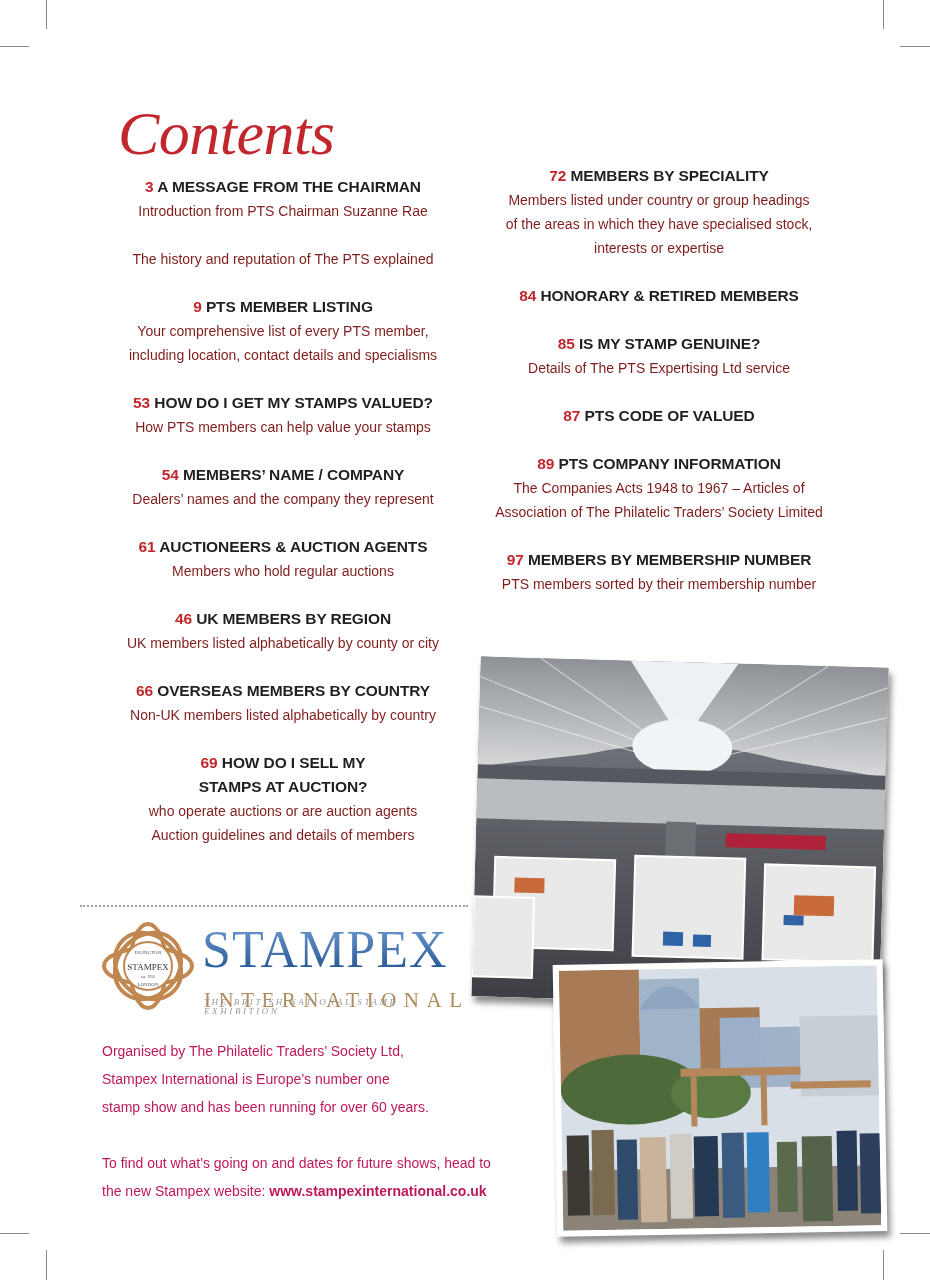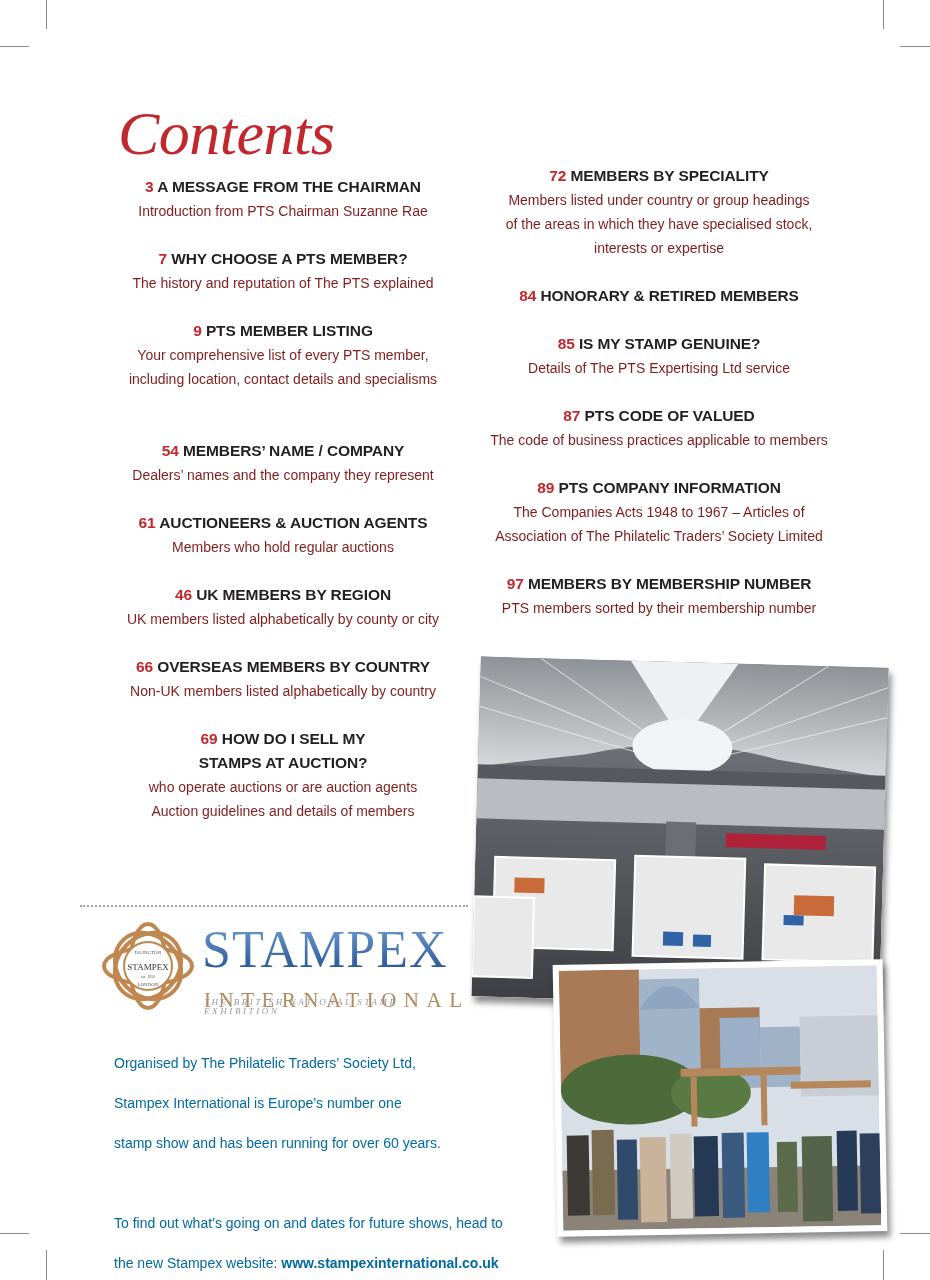--- a/index.html
+++ b/index.html
@@ -44,22 +44,22 @@
       font-family: "Liberation Serif", serif; font-size: 21px; letter-spacing: 7.5px;
       color: #b08a5a; line-height: 1; margin-top: 16px;
     }
     .logo-tag {
       position: absolute; left: 104px; top: 78px;
       font-family: "Liberation Serif", serif; font-style: italic;
       font-size: 9px; letter-spacing: 2.6px; color: #9a9a9a; line-height: 1;
     }
     .about { position: absolute; left: 98px; top: 1035px; width: 440px; }
     .about p {
-      margin: 16px; font-family: "Liberation Sans", sans-serif; font-size: 14px;
-      line-height: 24px; color: #0369a1;
+      margin: 4px; font-family: "Liberation Sans", sans-serif; font-size: 14px;
+      line-height: 24px; color: #be185d;
     }
     .about .gap { height: 24px; }
     .url { font-weight: bold; }
     .photo {
       position: absolute; background: #fff; box-shadow: 3px 6px 6px rgba(0,0,0,0.45);
       overflow: hidden;
     }
     .photo-hall {
       left: 476px; top: 662px; width: 408px; height: 340px;
       transform: rotate(1.6deg); transform-origin: center;
@@ -85,30 +85,33 @@
 
 <h1 class="title">Contents</h1>
 
 <div class="col col-left">
   <div class="entry">
     <div class="entry-head"><span class="entry-num">3</span> <span>A MESSAGE FROM THE CHAIRMAN</span></div>
     <div class="entry-desc">Introduction from PTS Chairman Suzanne Rae</div>
   </div>
   <div style="height:24px"></div>
   <div class="entry">
-    <div class="entry-head"><span class="entry-num">7</span> <span>WHY CHOOSE A PTS MEMBER?</span></div>
     <div class="entry-desc">The history and reputation of The PTS explained</div>
   </div>
   <div style="height:24px"></div>
   <div class="entry">
     <div class="entry-head"><span class="entry-num">9</span> <span>PTS MEMBER LISTING</span></div>
     <div class="entry-desc">Your comprehensive list of every PTS member,</div>
     <div class="entry-desc">including location, contact details and specialisms</div>
   </div>
   <div style="height:24px"></div>
+  <div class="entry">
+    <div class="entry-head"><span class="entry-num">53</span> <span>HOW DO I GET MY STAMPS VALUED?</span></div>
+    <div class="entry-desc">How PTS members can help value your stamps</div>
+  </div>
   <div style="height:24px"></div>
   <div class="entry">
     <div class="entry-head"><span class="entry-num">54</span> <span>MEMBERS’ NAME / COMPANY</span></div>
     <div class="entry-desc">Dealers’ names and the company they represent</div>
   </div>
   <div style="height:24px"></div>
   <div class="entry">
     <div class="entry-head"><span class="entry-num">61</span> <span>AUCTIONEERS &amp; AUCTION AGENTS</span></div>
     <div class="entry-desc">Members who hold regular auctions</div>
   </div>
@@ -143,21 +146,20 @@
     <div class="entry-head"><span class="entry-num">84</span> <span>HONORARY &amp; RETIRED MEMBERS</span></div>
   </div>
   <div style="height:24px"></div>
   <div class="entry">
     <div class="entry-head"><span class="entry-num">85</span> <span> IS MY STAMP GENUINE?</span></div>
     <div class="entry-desc">Details of The PTS Expertising Ltd service</div>
   </div>
   <div style="height:24px"></div>
   <div class="entry">
     <div class="entry-head"><span class="entry-num">87</span> <span>PTS CODE OF VALUED</span></div>
-    <div class="entry-desc">The code of business practices applicable to members</div>
   </div>
   <div style="height:24px"></div>
   <div class="entry">
     <div class="entry-head"><span class="entry-num">89</span> <span>PTS COMPANY INFORMATION</span></div>
     <div class="entry-desc">The Companies Acts 1948 to 1967 – Articles of</div>
     <div class="entry-desc">Association of The Philatelic Traders’ Society Limited</div>
   </div>
   <div style="height:24px"></div>
   <div class="entry">
     <div class="entry-head"><span class="entry-num">97</span> <span>MEMBERS BY MEMBERSHIP NUMBER</span></div>

